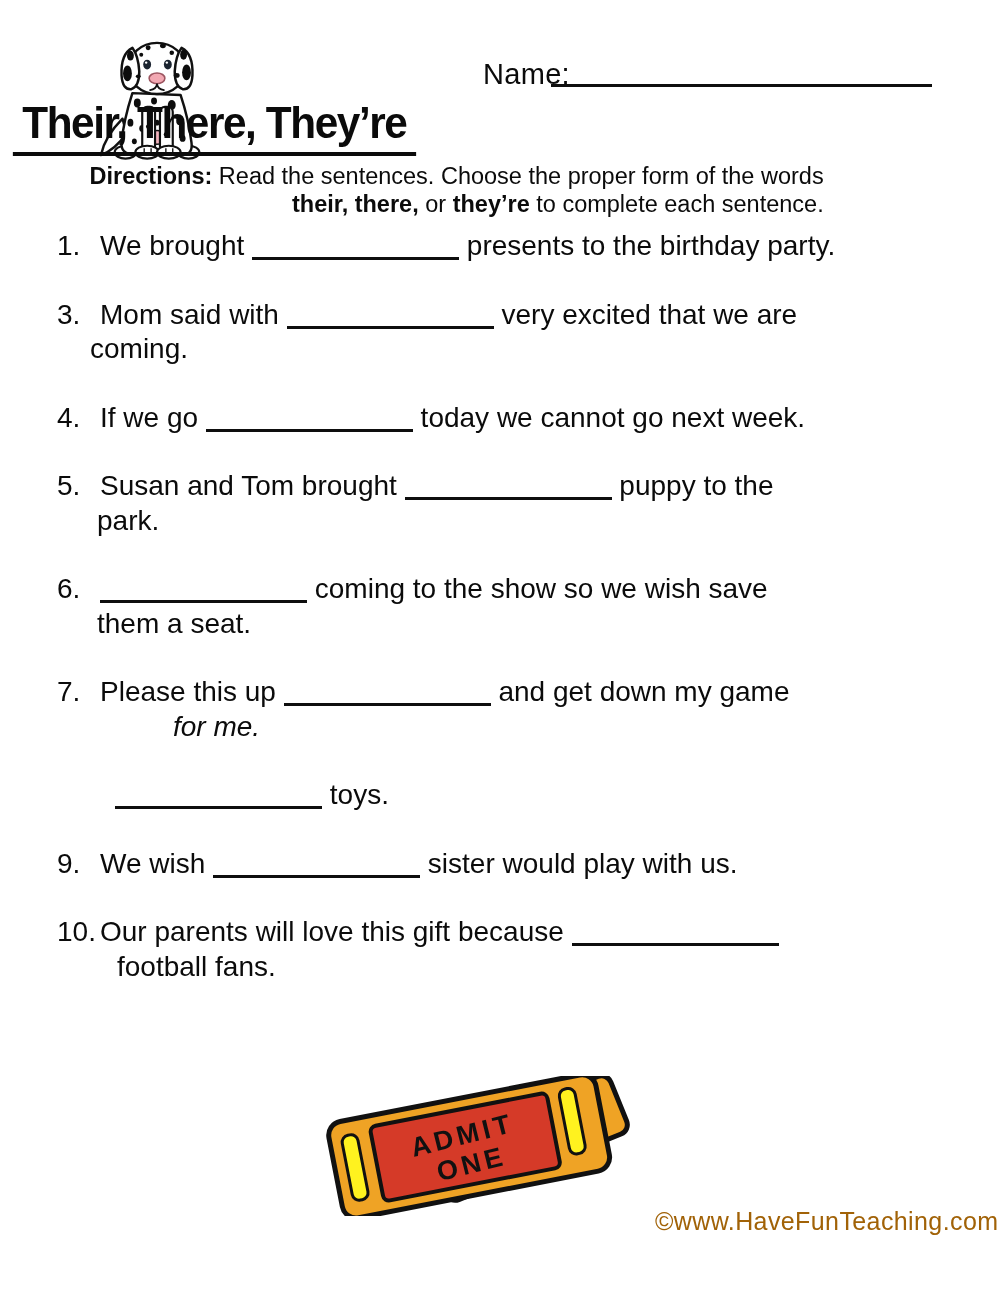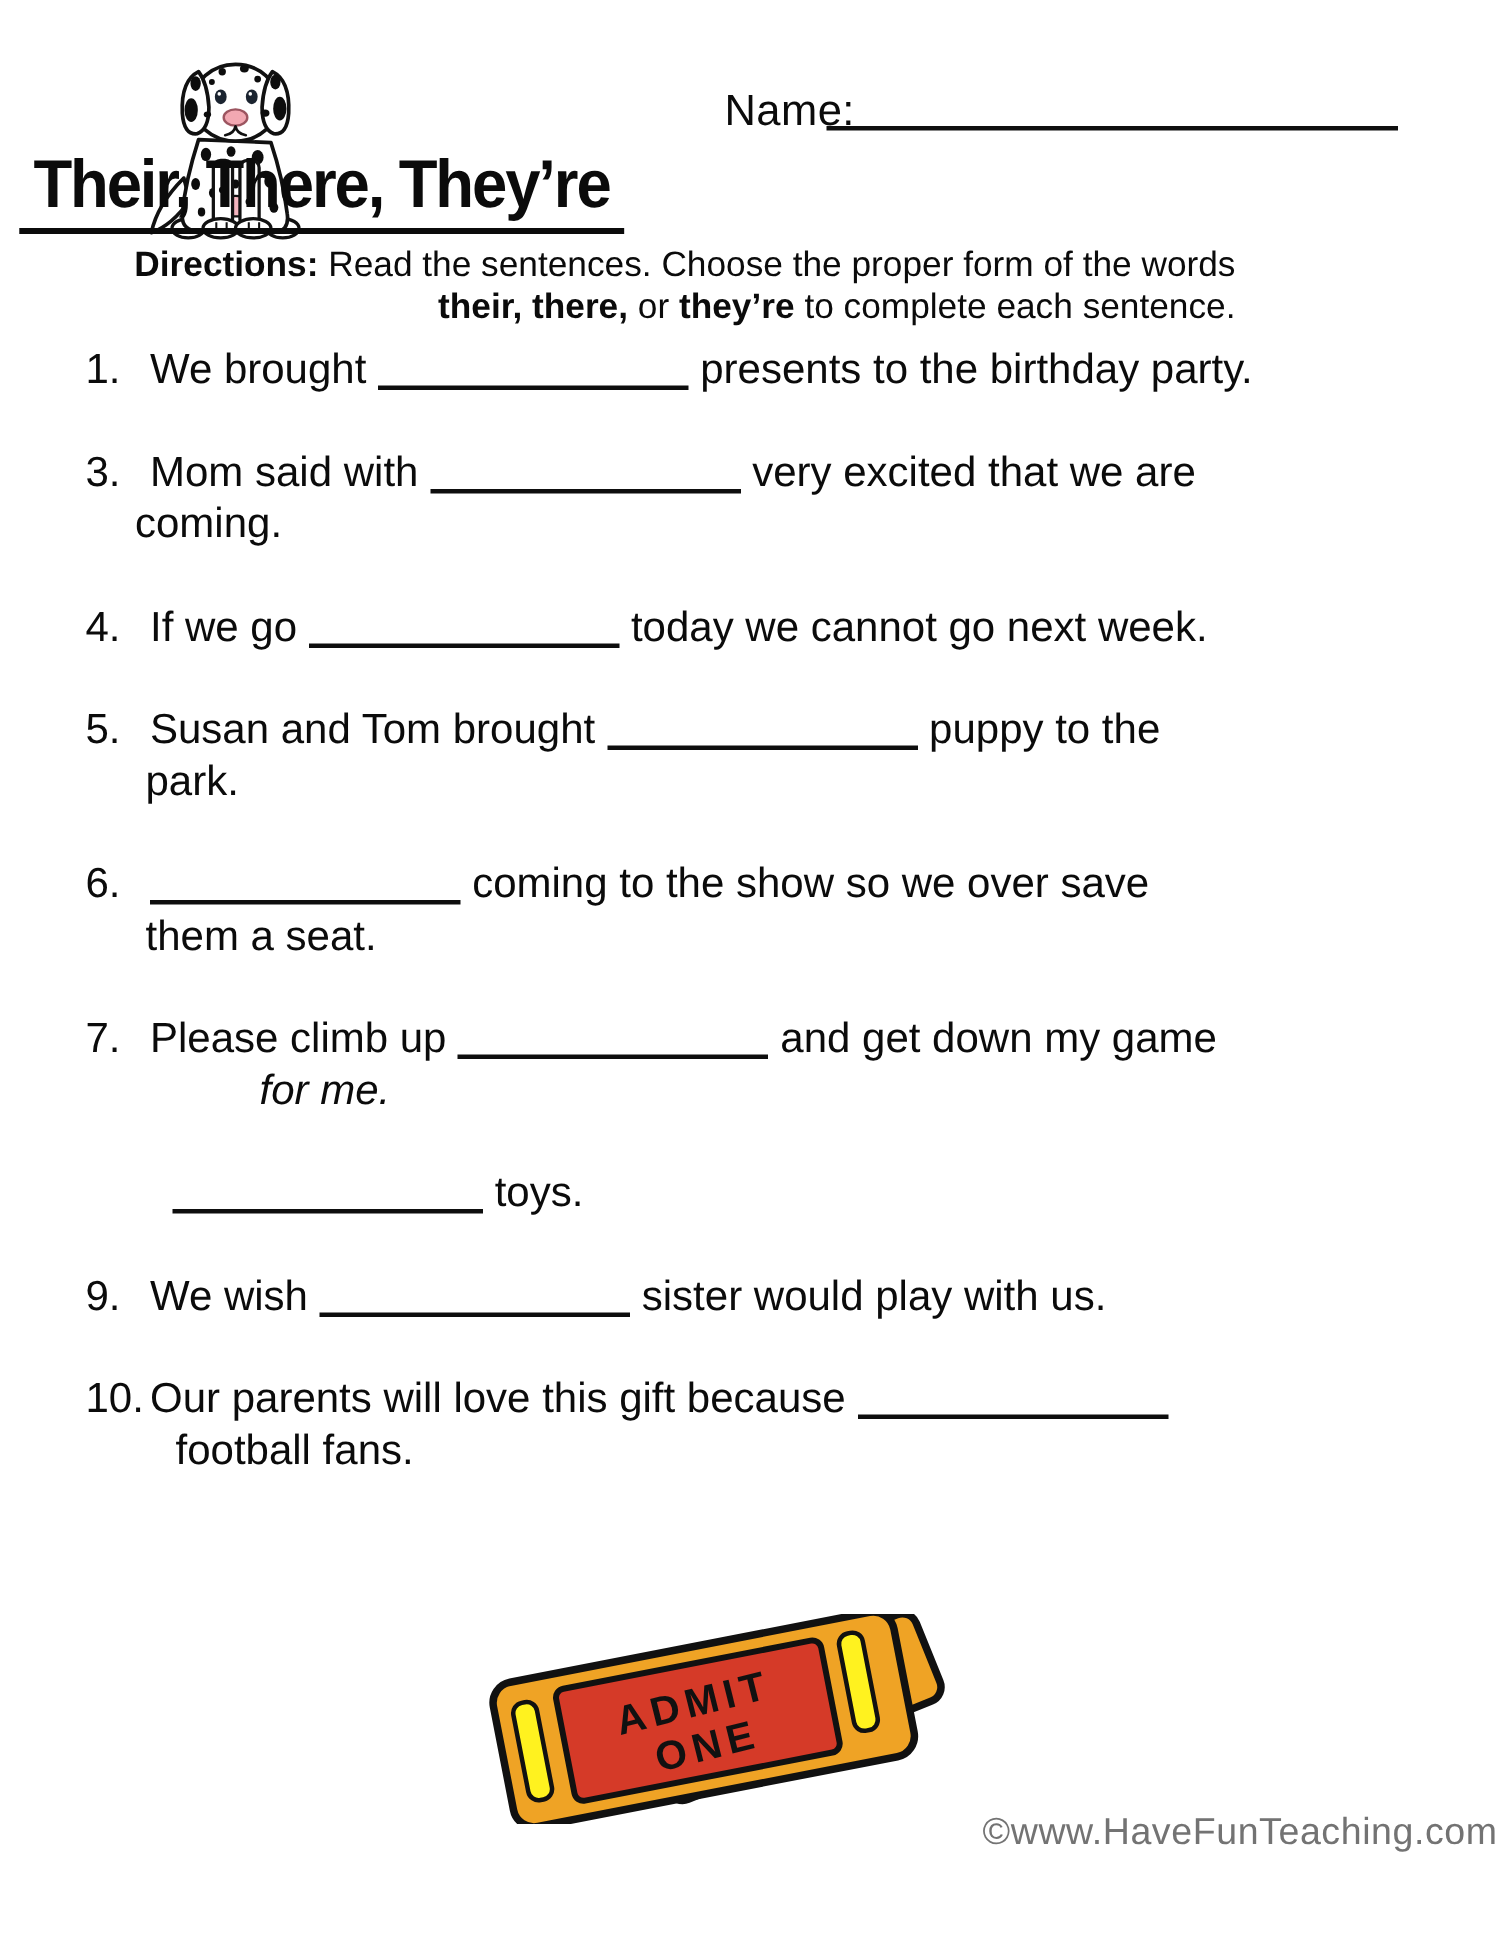--- a/index.html
+++ b/index.html
@@ -18,21 +18,21 @@
   .directions{position:absolute;left:57px;top:162px;font-size:23.5px;line-height:28px;text-align:right;}
   .directions .l2{padding-left:235px;}
   .directions b{font-weight:bold;}
   .sentences{position:absolute;left:57px;top:229px;right:30px;font-size:28px;line-height:34.5px;}
   .item{margin-bottom:34px;}
   .line{white-space:pre;}
   .num{display:inline-block;min-width:43px;}
   .blank{display:inline-block;width:207px;height:22px;border-bottom:3px solid #0e0e0e;vertical-align:-5px;}
   .dog{position:absolute;left:92px;top:36px;}
   .tickets{position:absolute;left:316px;top:1076px;}
-  .footer{position:absolute;left:655px;top:1207px;font-size:25px;letter-spacing:.4px;color:#737373;}
+  .footer{position:absolute;left:655px;top:1207px;font-size:25px;letter-spacing:.4px;color:#a16207;}
   svg .ink{stroke:#111111;}
   .ticket-text{font-family:"Liberation Sans",sans-serif;font-weight:bold;}
 </style>
 </head>
 <body>
 
 <svg class="dog" width="130" height="128" viewBox="0 0 130 130" aria-hidden="true">
 
   <path class="ink" d="M30,84 Q12,102 8,121 Q22,116 34,99 Z" fill="#ffffff" stroke-width="2.5" stroke-linejoin="round"></path>
 
@@ -119,25 +119,25 @@
       <div class="line" style="padding-left: 33px;"><span>coming.</span></div>
     </div>
     <div class="item">
       <div class="line"><span class="num">4.</span><span>If we go </span><span class="blank"></span><span> today we cannot go next week.</span></div>
     </div>
     <div class="item">
       <div class="line"><span class="num">5.</span><span>Susan and Tom brought </span><span class="blank"></span><span> puppy to the</span></div>
       <div class="line" style="padding-left: 40px;"><span>park.</span></div>
     </div>
     <div class="item">
-      <div class="line"><span class="num">6.</span><span class="blank"></span><span> coming to the show so we over save</span></div>
+      <div class="line"><span class="num">6.</span><span class="blank"></span><span> coming to the show so we wish save</span></div>
       <div class="line" style="padding-left: 40px;"><span>them a seat.</span></div>
     </div>
     <div class="item">
-      <div class="line"><span class="num">7.</span><span>Please climb up </span><span class="blank"></span><span> and get down my game</span></div>
+      <div class="line"><span class="num">7.</span><span>Please this up </span><span class="blank"></span><span> and get down my game</span></div>
       <div class="line" style="padding-left: 116px; font-style: italic;"><span>for me.</span></div>
     </div>
     <div class="item">
       <div class="line" style="padding-left: 58px;"><span class="blank"></span><span> toys.</span></div>
     </div>
     <div class="item">
       <div class="line"><span class="num">9.</span><span>We wish </span><span class="blank"></span><span> sister would play with us.</span></div>
     </div>
     <div class="item">
       <div class="line"><span class="num">10.</span><span>Our parents will love this gift because </span><span class="blank"></span></div>

